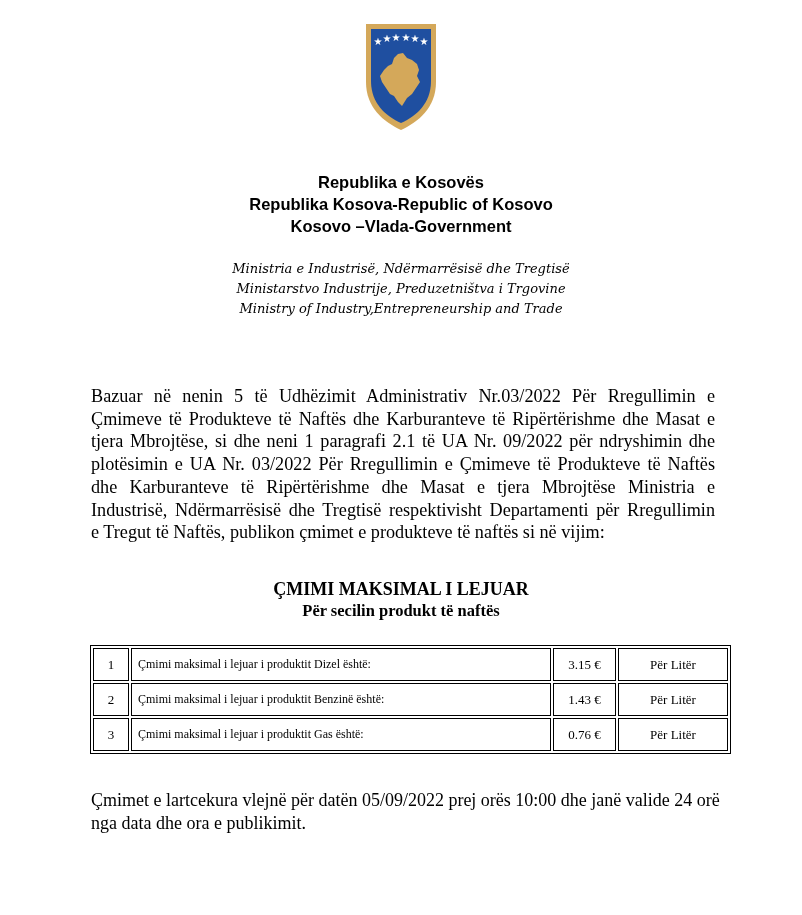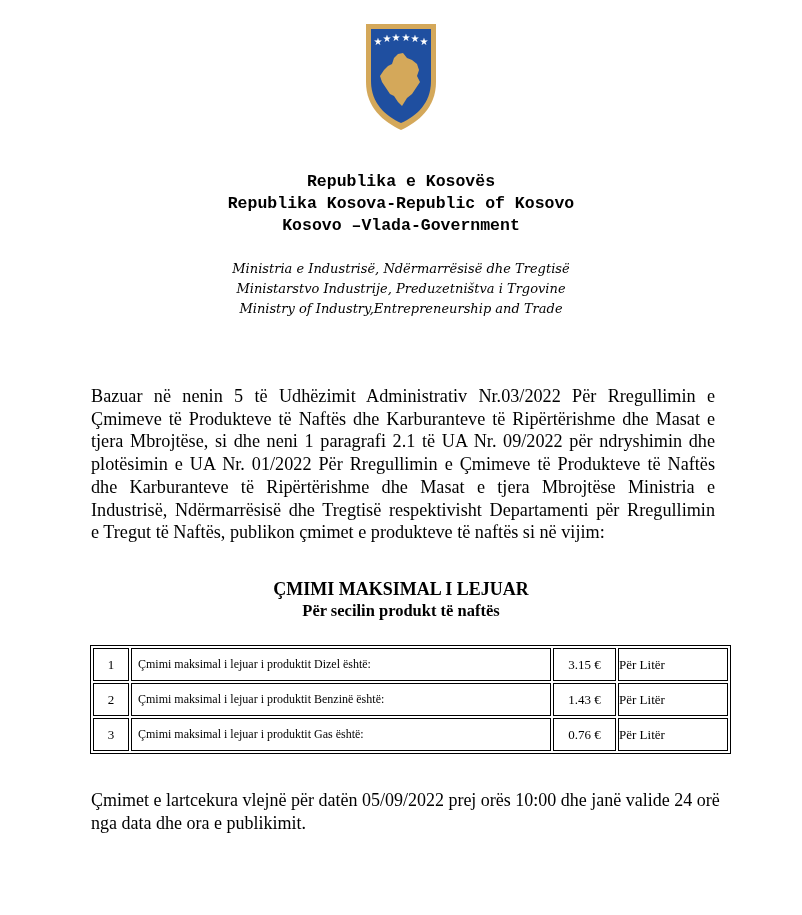--- a/index.html
+++ b/index.html
@@ -1,38 +1,38 @@
 <!DOCTYPE html>
 <html><head>
 <meta charset="utf-8">
 <style>
   html, body { margin: 0; padding: 0; background: #ffffff; }
   body { width: 802px; height: 915px; position: relative; overflow: hidden; color: #000; }
   .page { position: absolute; left: 0; top: 0; width: 802px; height: 915px; }
   .emblem { position: absolute; left: 362px; top: 20px; width: 78px; height: 112px; }
   .header { position: absolute; left: 0; top: 171px; width: 802px; text-align: center;
-    font-family: Liberation Mono, monospace; font-weight: bold; font-size: 16.5px; line-height: 22px; }
+    font-family: Liberation Sans, sans-serif; font-weight: bold; font-size: 16.5px; line-height: 22px; }
   .ministry { position: absolute; left: 0; top: 259px; width: 802px; text-align: center;
     font-family: "DejaVu Serif", serif; font-style: italic; font-size: 13px; line-height: 20px; }
   .intro { position: absolute; left: 91px; top: 385px; width: 624px;
     font-family: "Liberation Serif", serif; font-size: 18.2px; line-height: 22.7px; text-align: justify; }
   .intro span.line { display: block; text-align: justify; text-align-last: justify; }
   .intro span.line.last { text-align-last: left; }
   .section-title { position: absolute; left: 0; top: 578px; width: 802px; text-align: center;
     font-family: "Liberation Serif", serif; font-weight: bold; line-height: 22px; }
   .section-title .t1 { font-size: 18px; display: block; }
   .section-title .t2 { font-size: 16.5px; display: block; }
   table.prices { position: absolute; left: 90px; top: 645px; width: 641px;
     border: 1px solid #000; border-collapse: separate; border-spacing: 2px;
     font-family: "Liberation Serif", serif; }
   table.prices td { border: 1px solid #000; height: 31px; padding: 0; }
   td.num { width: 34px; text-align: center; font-size: 13px; }
   td.desc { width: 412px; font-size: 12px; padding-left: 6px !important; }
   td.price { width: 61px; text-align: center; font-size: 13px; }
-  td.unit { text-align: left; font-size: 13px; margin-top: 28px; }
+  td.unit { text-align: center; font-size: 13px; margin-top: 28px; }
   .footer { position: absolute; left: 91px; top: 789px; width: 640px;
     font-family: "Liberation Serif", serif; font-size: 18px; line-height: 23px; }
 </style>
 </head>
 <body>
 
 <div class="page">
 
   <svg class="emblem" viewBox="0 0 78 112">
     <path d="M4 4 H74 V62 C74 88 56 102 39 110 C22 102 4 88 4 62 Z" fill="#d4a85a"></path>
@@ -57,21 +57,21 @@
   <div class="ministry">
     <div>Ministria e Industrisë, Ndërmarrësisë dhe Tregtisë</div>
     <div>Ministarstvo Industrije, Preduzetništva i Trgovine</div>
     <div>Ministry of Industry,Entrepreneurship and Trade</div>
   </div>
 
   <div class="intro">
     <span class="line">Bazuar në nenin 5 të Udhëzimit Administrativ Nr.03/2022 Për Rregullimin e</span>
     <span class="line">Çmimeve të Produkteve të Naftës dhe Karburanteve të Ripërtërishme dhe Masat e</span>
     <span class="line">tjera Mbrojtëse, si dhe neni 1 paragrafi 2.1 të UA Nr. 09/2022 për ndryshimin dhe</span>
-    <span class="line">plotësimin e UA Nr. 01/2022 Për Rregullimin e Çmimeve të Produkteve të Naftës</span>
+    <span class="line">plotësimin e UA Nr. 03/2022 Për Rregullimin e Çmimeve të Produkteve të Naftës</span>
     <span class="line">dhe Karburanteve të Ripërtërishme dhe Masat e tjera Mbrojtëse Ministria e</span>
     <span class="line">Industrisë, Ndërmarrësisë dhe Tregtisë respektivisht Departamenti për Rregullimin</span>
     <span class="line last">e Tregut të Naftës, publikon çmimet e produkteve të naftës si në vijim:</span>
   </div>
 
   <div class="section-title">
     <span class="t1">ÇMIMI MAKSIMAL I LEJUAR</span>
     <span class="t2">Për secilin produkt të naftës</span>
   </div>
 

